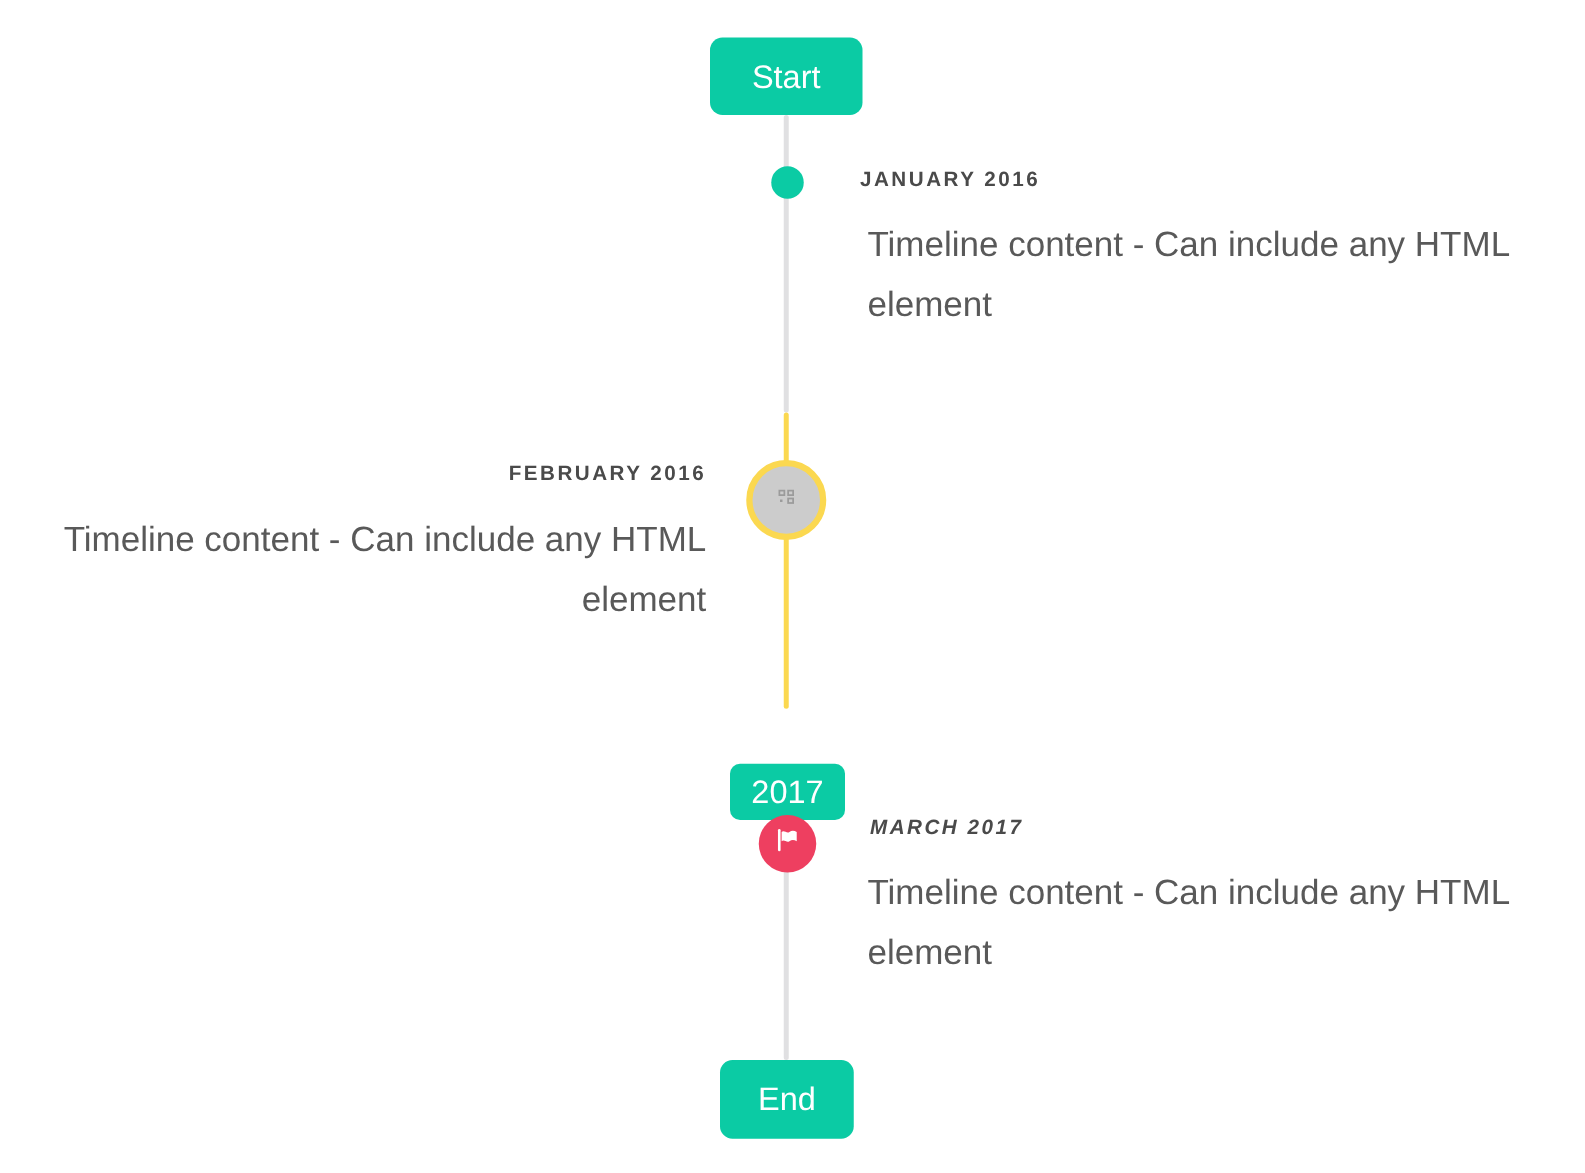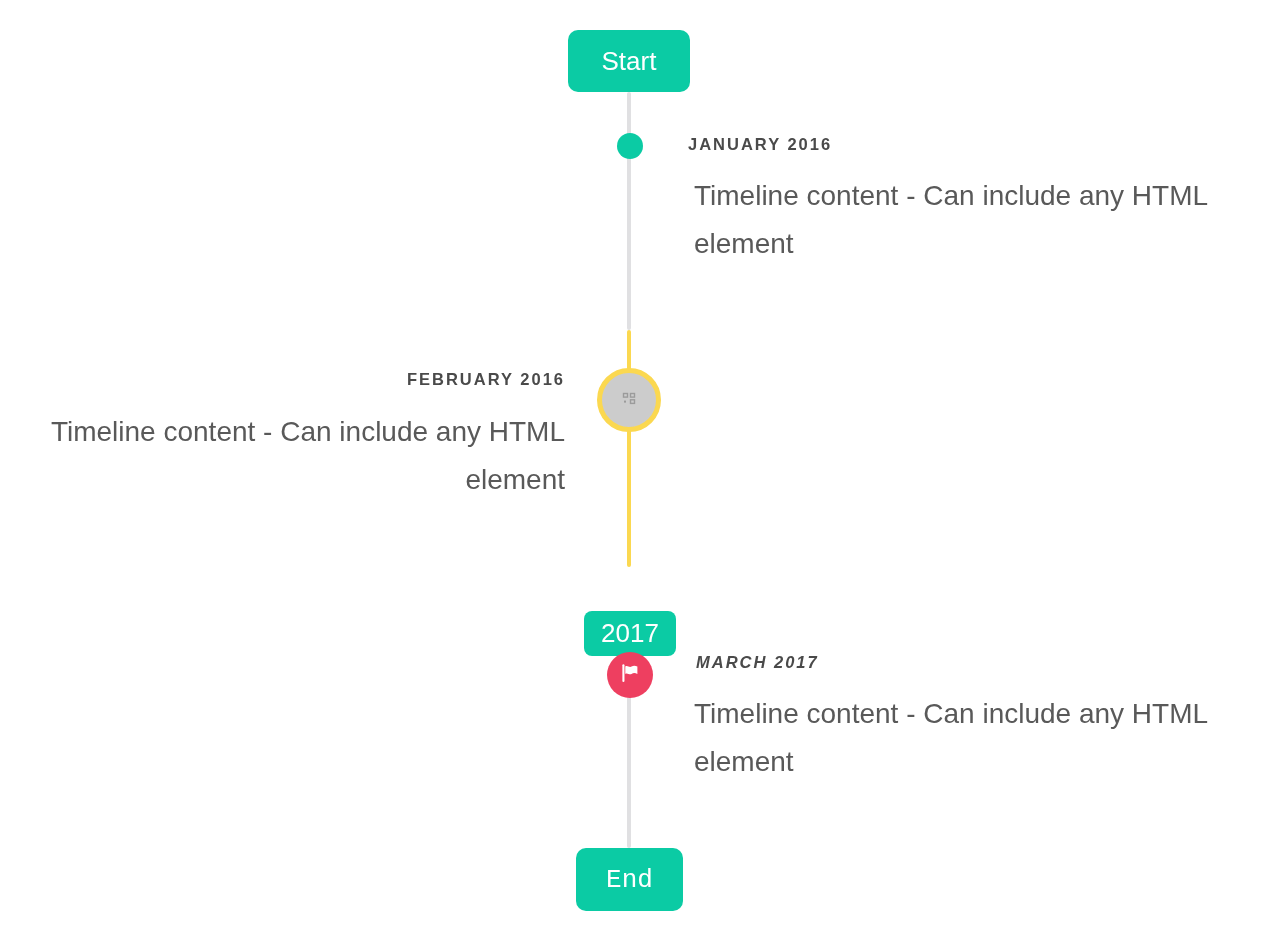--- a/index.html
+++ b/index.html
@@ -23,21 +23,21 @@
     position:absolute;
     background:#0bcba4;
     color:#ffffff;
     display:flex;align-items:center;justify-content:center;
     border-radius:10px;
     font-size:26px;
     font-weight:400;
     cursor:pointer;
   }
   .start-btn{left:568px;top:30px;width:122px;height:62px;}
-  .end-btn{left:576px;top:848px;width:107px;height:63px;font-family:Liberation Mono, monospace;}
+  .end-btn{left:576px;top:848px;width:107px;height:63px;}
   .year-badge{left:584px;top:567px;width:92px;height:45px;font-size:26px;border-radius:8px;margin-top:44px;}
 
   
   .dot-marker{
     position:absolute;left:617px;top:133px;
     width:26px;height:26px;border-radius:50%;
     background:#0bcba4;
   }
   .img-marker{
     position:absolute;left:597px;top:368px;

